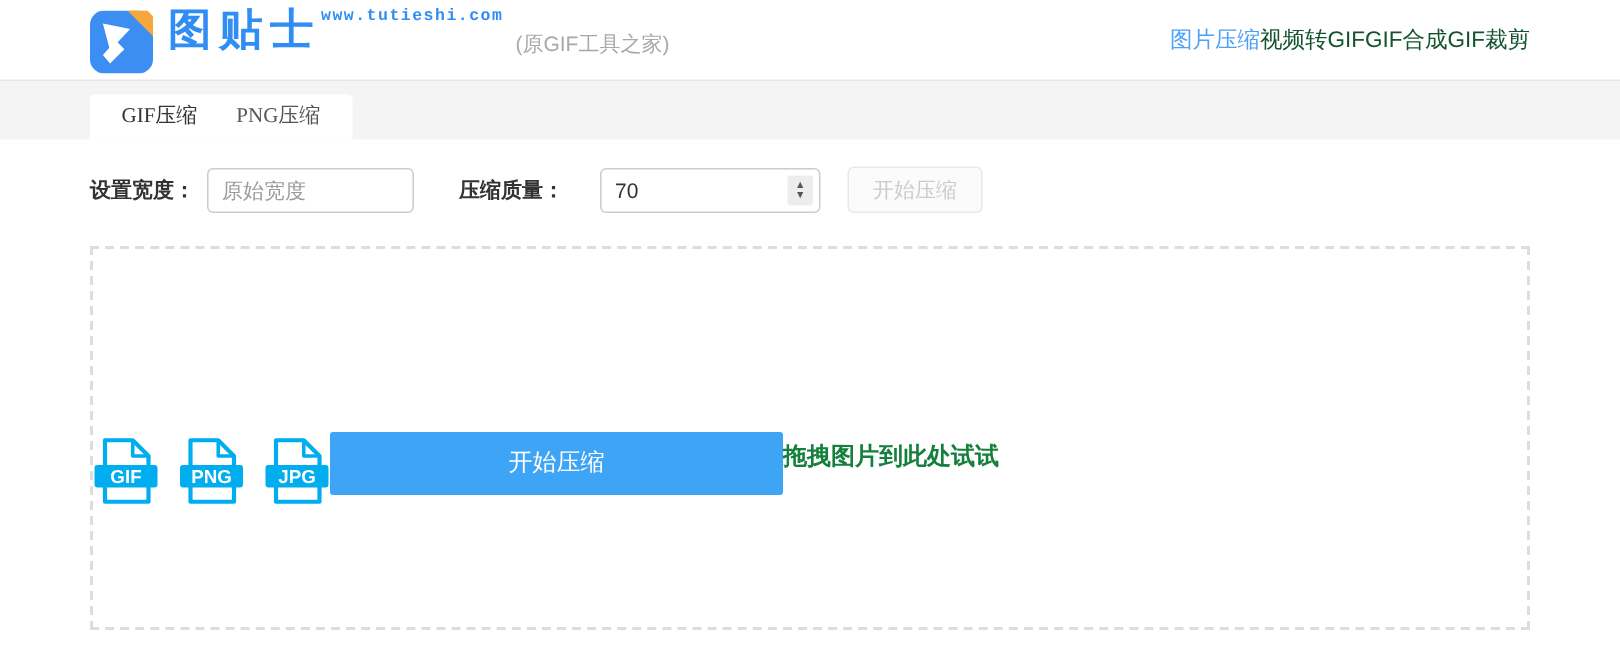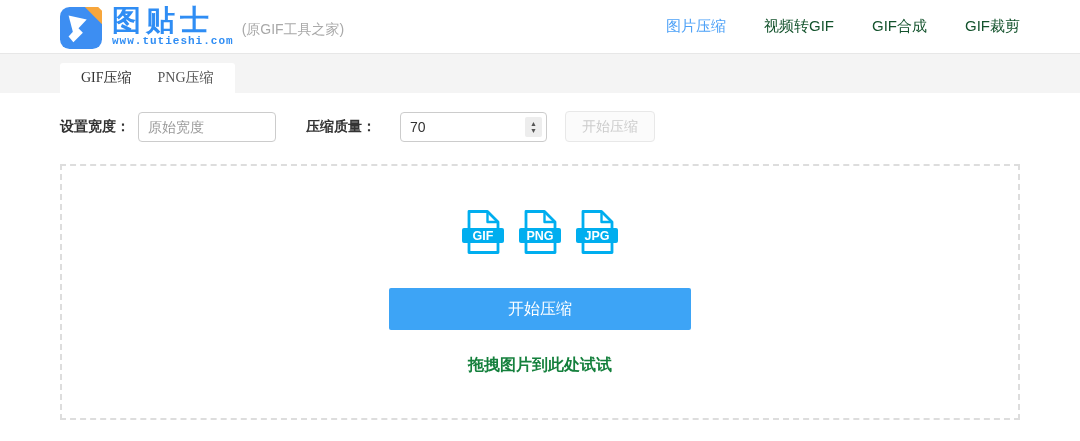--- a/index.html
+++ b/index.html
@@ -4,26 +4,26 @@
 <style>
   * { margin: 0; padding: 0; box-sizing: border-box; }
   html, body { width: 1080px; height: 441px; background: #fff; overflow: hidden;
     font-family: "Liberation Sans", "DejaVu Sans", sans-serif; }
 
   
   .header { height: 54px; display: flex; align-items: center; padding: 0 60px;
     background: #fff; border-bottom: 1px solid #e7e7e7; }
   .logo { display: flex; align-items: flex-start; cursor: pointer; }
   .logo-badge { width: 42px; height: 42px; margin-top: 2px; }
-  .logo-textcol { margin-left: 10px; display: flex; flex-direction: column; }
+  .logo-textcol { margin-left: 10px; display: flex; flex-direction: row; }
   .logo-wordmark { color: #2f8df4; font-size: 29px; font-weight: bold; letter-spacing: 5px; line-height: 30px; }
   .logo-domain { color: #2f8df4; font-size: 11px; font-weight: bold; letter-spacing: 1px;
     font-family: "Liberation Mono", "DejaVu Sans Mono", monospace; }
   .logo-subtitle { color: #a9a9a9; font-size: 14px; margin-left: 8px; margin-top: 16px; }
-  .nav { margin-left: auto; display: flex; align-items: flex-end; gap: 38px; }
+  .nav { margin-left: auto; display: flex; align-items: flex-end; }
   .nav-item { font-size: 15px; color: #14532d; cursor: pointer; text-decoration: none; }
   .nav-item.active { color: #4da1f7; }
 
   
   .tabstrip { height: 39px; background: #f4f4f4; position: relative; }
   .tabbox { position: absolute; left: 60px; bottom: 0; height: 30px; background: #fff;
     border-radius: 3px 3px 0 0; display: flex; align-items: center; padding: 0 8px; }
   .tab { font-size: 14px; color: #555; padding: 0 13px; line-height: 30px; cursor: pointer; font-family: Liberation Serif, serif; }
   .tab.active { color: #333; }
 
@@ -40,21 +40,21 @@
     background: #ededed; border-radius: 2px; display: flex; flex-direction: column;
     align-items: center; justify-content: center; cursor: pointer; }
   .spinner span { font-size: 7px; line-height: 7px; color: #555; }
   .gap30 { width: 30px; }
   .start-btn { height: 31px; padding: 0 16px; background: #fbfbfb; border: 1px solid #e8e8e8;
     border-radius: 4px; color: #ccc; font-size: 14px; cursor: not-allowed;
     font-family: "Liberation Sans", sans-serif; }
 
   
   .dropzone { margin: 22px 60px 0; height: 256px; border: 2px dashed #ddd;
-    display: flex; flex-direction: column; align-items: center; }
+    display: flex; flex-direction: row; align-items: center; }
   .icon-row { display: flex; gap: 13px; margin-top: 43px; }
   .file-icon { width: 44px; height: 46px; }
   .select-btn { margin-top: 33px; width: 302px; height: 42px; background: #3da4f6;
     border: none; border-radius: 2px; color: #fff; font-size: 16px; cursor: pointer;
     font-family: "Liberation Sans", sans-serif; }
   .drag-hint { margin-top: 25px; font-size: 16px; font-weight: bold; color: #15803d; }
 </style>
 </head>
 <body>
 

